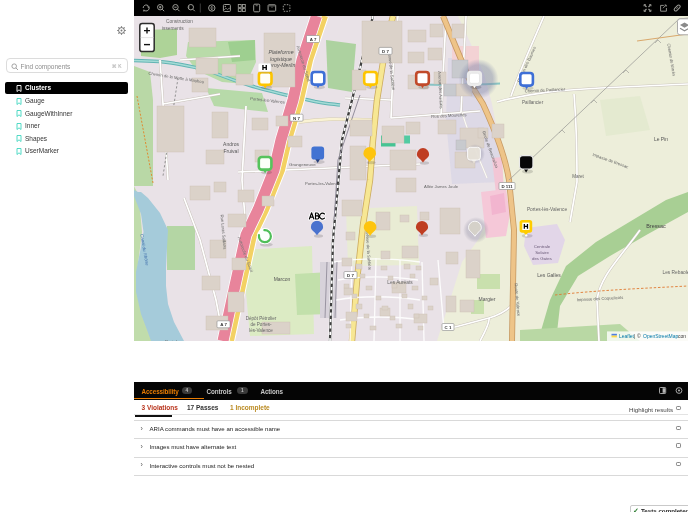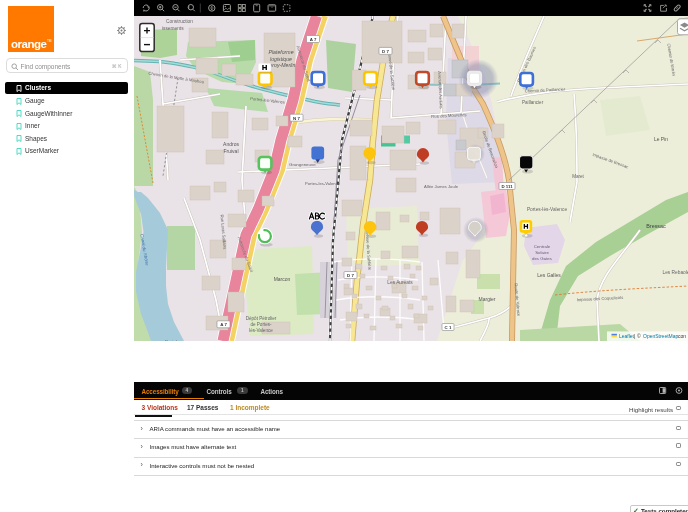--- a/index.html
+++ b/index.html
@@ -592,24 +592,20 @@
       <span class="lbl">Interactive controls must not be nested</span>
     </div>
   <div class="cbx" style="right:7px;top:120.7px"></div>
   <div style="position:absolute;left:0;top:133.5px;width:554px;border-top:1px solid #d9d9d9"></div>
   <div id="tests">
       <span class="ck">✓</span>
       <span class="tx">Tests completed</span>
     </div>
 </div>
 <div id="sidebar">
-  <div id="logo">
-      <span class="word">orange</span>
-      <span class="tm">TM</span>
-    </div>
   <svg class="abs" style="left:117px;top:25.5px" width="9" height="9" viewBox="0 0 9 9">
       <circle cx="4.5" cy="4.5" r="2.9" fill="none" stroke="#7a7a7a" stroke-width="1"></circle>
       <circle cx="4.5" cy="4.5" r="1" fill="#7a7a7a"></circle>
       <g stroke="#7a7a7a" stroke-width="1.1">
         <line x1="4.5" y1="0.2" x2="4.5" y2="1.8"></line>
         <line x1="4.5" y1="7.2" x2="4.5" y2="8.8"></line>
         <line x1="0.2" y1="4.5" x2="1.8" y2="4.5"></line>
         <line x1="7.2" y1="4.5" x2="8.8" y2="4.5"></line>
         <line x1="1.4" y1="1.4" x2="2.6" y2="2.6"></line>
         <line x1="6.4" y1="6.4" x2="7.6" y2="7.6"></line>

